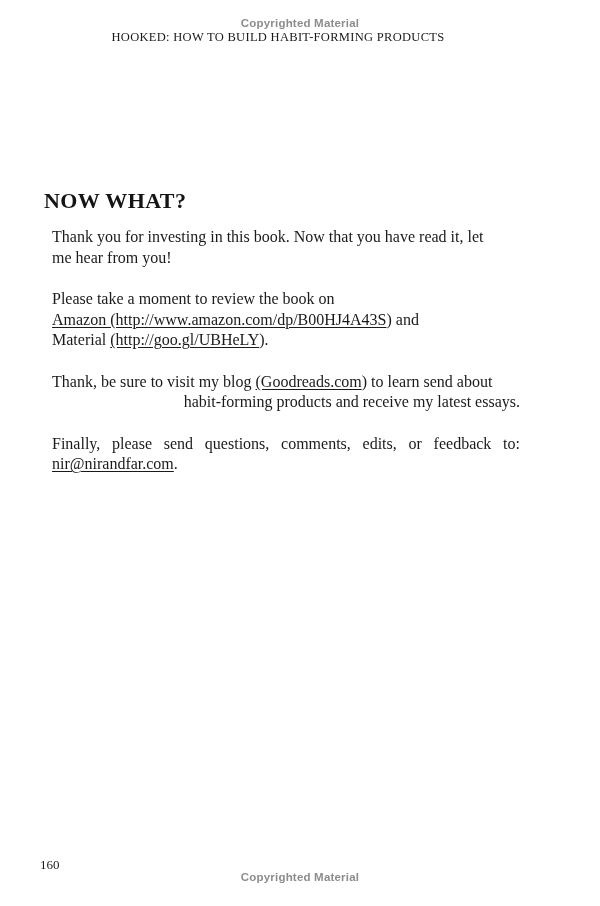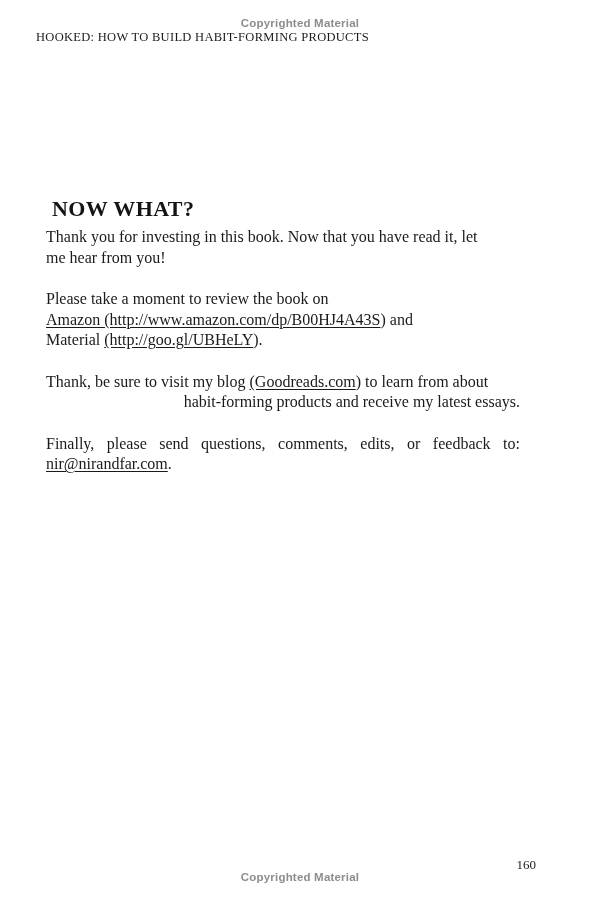--- a/index.html
+++ b/index.html
@@ -29,67 +29,68 @@
     color: #8d8d8d;
     letter-spacing: 0.2px;
   }
   .wm-top { top: 17px; }
   .wm-bottom { top: 871px; }
   .running-header {
     position: absolute;
     top: 30px;
     left: 36px;
     width: 484px;
+    text-align: center;
     font-size: 12.5px;
     line-height: 14px;
     letter-spacing: 0.3px;
     color: #1a1a1a;
   }
   .section-heading {
     position: absolute;
     top: 180px;
     left: 36px;
-    margin: 16px;
+    margin: 8px;
     font-size: 22px;
     line-height: 26px;
     font-weight: bold;
     letter-spacing: 0.4px;
     color: #141414;
   }
   .body-text {
     position: absolute;
     top: 227px;
     left: 36px;
     width: 484px;
     font-size: 16px;
     line-height: 20.5px;
   }
   .para {
-    margin: 0 0 21px 10px;
+    margin: 0 0 21px 16px;
     padding: 0;
   }
   .line {
     white-space: nowrap;
   }
   .line.justify {
     white-space: normal;
     text-align: justify;
     text-align-last: justify;
   }
   .u {
     text-decoration: underline;
     text-underline-offset: 2px;
     text-align: center;
   }
   .page-number {
     position: absolute;
     top: 858px;
-    left: 52px;
+    left: 40px;
     width: 484px;
-    text-align: right;
+    text-align: left;
     font-size: 13px;
     line-height: 14px;
     color: #1a1a1a;
   }
 </style>
 </head>
 <body>
 
 <div class="page">
 
@@ -106,21 +107,21 @@
       <span class="line" style="display: block;"><span>me hear from you!</span></span>
     </p>
 
     <p class="para">
       <span class="line" style="display: block;"><span>Please take a moment to review the book on</span></span>
       <span class="line" style="display: block;"><span class="u">Amazon (http://www.amazon.com/dp/B00HJ4A43S</span><span>) and</span></span>
       <span class="line" style="display: block;"><span>Material </span><span class="u">(http://goo.gl/UBHeLY</span><span>).</span></span>
     </p>
 
     <p class="para">
-      <span class="line" style="display: block;"><span>Thank, be sure to visit my blog </span><span class="u">(Goodreads.com</span><span>) to learn from about</span></span>
+      <span class="line" style="display: block;"><span>Thank, be sure to visit my blog </span><span class="u">(Goodreads.com</span><span>) to learn send about</span></span>
       <span class="line" style="display: block; text-align: right;"><span>habit-forming products and receive my latest essays.</span></span>
     </p>
 
     <p class="para">
       <span class="line justify" style="display: block;"><span>Finally, please send questions, comments, edits, or feedback to:</span></span>
       <span class="line" style="display: block;"><span class="u">nir@nirandfar.com</span><span>.</span></span>
     </p>
 
   </div>
 

